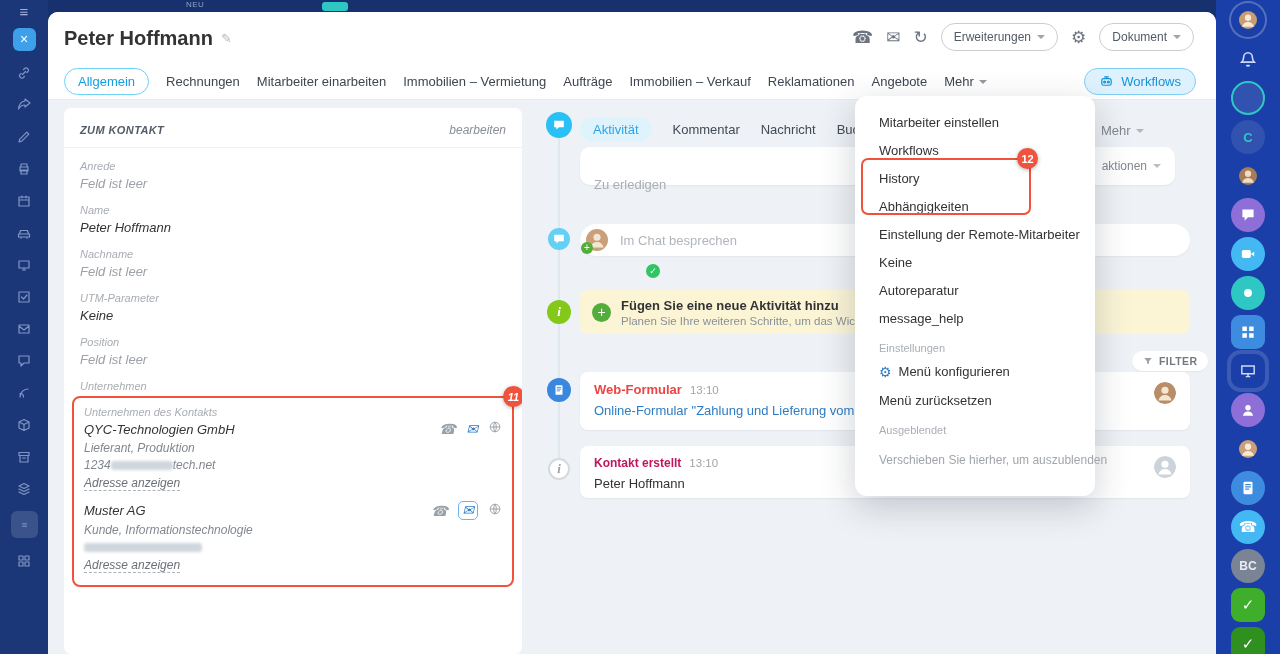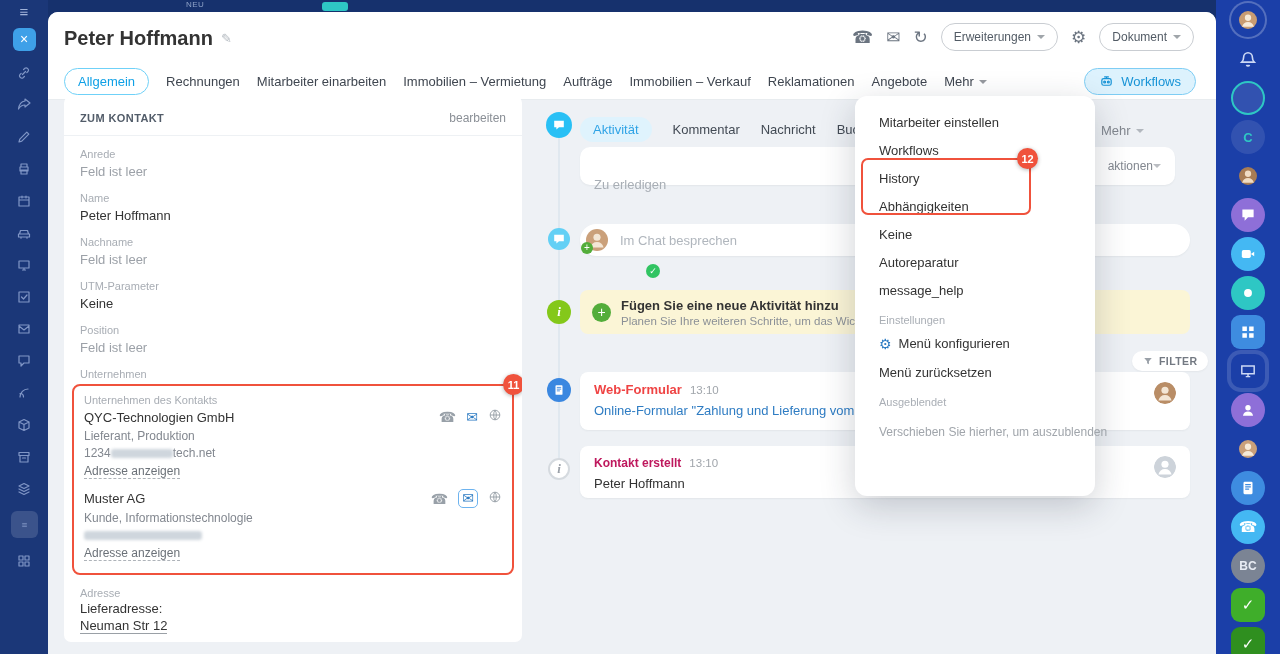--- a/index.html
+++ b/index.html
@@ -46,21 +46,21 @@
 
   
   .tabbar { position:absolute; left:0; top:52px; width:100%; height:36px; background:#fff; border-bottom:1px solid #e8ecef; display:flex; align-items:center; gap:17px; padding:0 20px 0 16px; font-size:13px; color:#3f4650; }
   .tab { cursor:pointer; white-space:nowrap; }
   .tab.active { border:1px solid #6fd1f8; color:#0fa0e6; border-radius:16px; padding:5px 13px; }
   .tab-more { display:flex; align-items:center; gap:5px; color:#3f4650; cursor:pointer; }
   .wf-btn { margin-left:auto; display:flex; align-items:center; gap:7px; background:#ddf2fd; border:1px solid #7ecdf4; color:#1793d6; border-radius:16px; padding:5px 14px; font-size:13px; font-family:inherit; cursor:pointer; }
   .wf-btn svg { width:15px; height:15px; stroke:#1793d6; fill:none; stroke-width:1.3; }
 
   
-  .contact-card { position:absolute; left:16px; top:84px; width:458px; height:546px; background:#fff; border-radius:7px; overflow:hidden; }
+  .contact-card { position:absolute; left:16px; top:96px; width:458px; height:546px; background:#fff; border-radius:7px; overflow:hidden;font-style:italic; }
   .panel-head { display:flex; justify-content:space-between; align-items:center; padding:15px 16px 10px; border-bottom:1px solid #eef1f4; margin-bottom:12px; }
   .panel-title { font-size:11px; font-weight:bold; color:#525c69; letter-spacing:.4px; }
   .edit-link { font-size:12px; color:#8a8f96; cursor:pointer; }
   .field { margin:0 16px 12px; }
   .flabel { display:block; font-size:11px; color:#a8adb4; margin-bottom:2px; }
   .fvalue { font-size:13px; color:#333; }
   .fvalue.empty { color:#9ca1a8; }
   .companies-wrap { position:relative; margin:2px 8px 12px; border:2px solid #f0523c; border-radius:8px; padding:8px 10px 10px; }
   .company { margin-bottom:10px; }
   .crow { display:flex; align-items:center; }
@@ -83,21 +83,21 @@
   .m-i { font-size:13px; font-weight:bold; font-family:"Liberation Serif", serif; font-style:italic; }
 
   .tl-tabs { position:absolute; left:532px; top:105px; display:flex; align-items:center; gap:21px; font-size:13px; color:#424a54; }
   .tlt-active { background:#dff3fd; color:#2ea3e6; border-radius:14px; padding:5px 13px; }
   .tlt { position:relative; cursor:pointer; }
   .neu-mini { position:absolute; top:-9px; right:-16px; font-size:8px; color:#9aa0a8; letter-spacing:.5px; }
   .tl-more { position:absolute; left:1053px; top:111px; display:flex; align-items:center; gap:5px; font-size:13px; color:#82878f; cursor:pointer; }
 
   .todo-card { position:absolute; left:532px; top:135px; width:595px; height:38px; background:#fff; border-radius:10px; box-shadow:0 1px 2px rgba(50,60,70,.06); display:flex; align-items:center; padding:0 14px; }
   .todo-ph { font-size:13px; color:#a8aeb5;margin-top:36px; }
-  .todo-actions { margin-left:auto; display:flex; align-items:center; font-size:12px; color:#82878f; border-left:1px solid #eef1f4; padding-left:14px; height:100%; cursor:pointer; }
+  .todo-actions { margin-left:auto; display:flex; align-items:center; gap:6px; font-size:12px; color:#82878f; border-left:1px solid #eef1f4; padding-left:14px; height:100%; cursor:pointer; }
 
   .chat-card { position:absolute; left:532px; top:212px; width:610px; height:32px; background:#fff; border-radius:16px; box-shadow:0 1px 2px rgba(50,60,70,.06); display:flex; align-items:center; padding:0 6px; }
   .chat-av { position:relative; width:22px; height:22px; border-radius:50%; overflow:visible; flex:none; }
   .chat-av .ph { width:22px; height:22px; border-radius:50%; overflow:hidden; }
   .plus-badge { position:absolute; left:-5px; bottom:-3px; width:12px; height:12px; border-radius:50%; background:#53ad3a; color:#fff; font-size:10px; line-height:12px; text-align:center; }
   .chat-ph { margin-left:12px; font-size:13px; color:#b0b6bd; }
 
   .check-dot { position:absolute; left:598px; top:252px; width:14px; height:14px; border-radius:50%; background:#31c462; color:#fff; font-size:9px; line-height:14px; text-align:center; }
 
   .banner { position:absolute; left:532px; top:278px; width:610px; height:44px; background:#fbf5d6; border-radius:8px; display:flex; align-items:center; padding:0 12px; gap:10px; }
@@ -315,25 +315,20 @@
                   <path d="M2.5 8h11M8 2.5c2 1.8 2 9.2 0 11-2-1.8-2-9.2 0-11z"></path>
                 </svg></span>
           </span>
         </div>
         <div class="ctags">Kunde, Informationstechnologie</div>
         <div class="csite"><span class="blurred" style="width:118px;"></span></div>
         <span class="addr-link">Adresse anzeigen</span>
       </div>
     </div>
 
-    <div class="field">
-      <span class="flabel">Adresse</span>
-      <div class="fvalue">Lieferadresse:</div>
-      <span class="addr2">Neuman Str 12</span>
-    </div>
 
   </div>
 
   <div class="tl-line"></div>
 
   <div class="marker" style="left:498px; top:100px; width:26px; height:26px; background:#29c0f5;">
       <svg viewBox="0 0 16 16">
         <path d="M2.5 3h11v7.5H8L5 13v-2.5H2.5z" fill="#fff"></path>
       </svg>
     </div>
@@ -427,20 +422,21 @@
           <circle cx="8" cy="6" r="2.6" fill="#fff"></circle>
           <path d="M3.2 13.5c.6-2.6 2.4-4 4.8-4s4.2 1.4 4.8 4z" fill="#fff"></path>
         </svg></span>
   </div>
 
   <div class="menu">
     <div class="mi">Mitarbeiter einstellen</div>
     <div class="mi">Workflows</div>
     <div class="mi">History</div>
     <div class="mi">Abhängigkeiten</div>
+    <div class="mi">Einstellung der Remote-Mitarbeiter</div>
     <div class="mi">Keine</div>
     <div class="mi">Autoreparatur</div>
     <div class="mi">message_help</div>
     <div class="msec">Einstellungen</div>
     <div class="mi mi-config">
         <span class="gear-blue">⚙</span>
         <span>Menü konfigurieren</span>
       </div>
     <div class="mi">Menü zurücksetzen</div>
     <div class="msec">Ausgeblendet</div>

